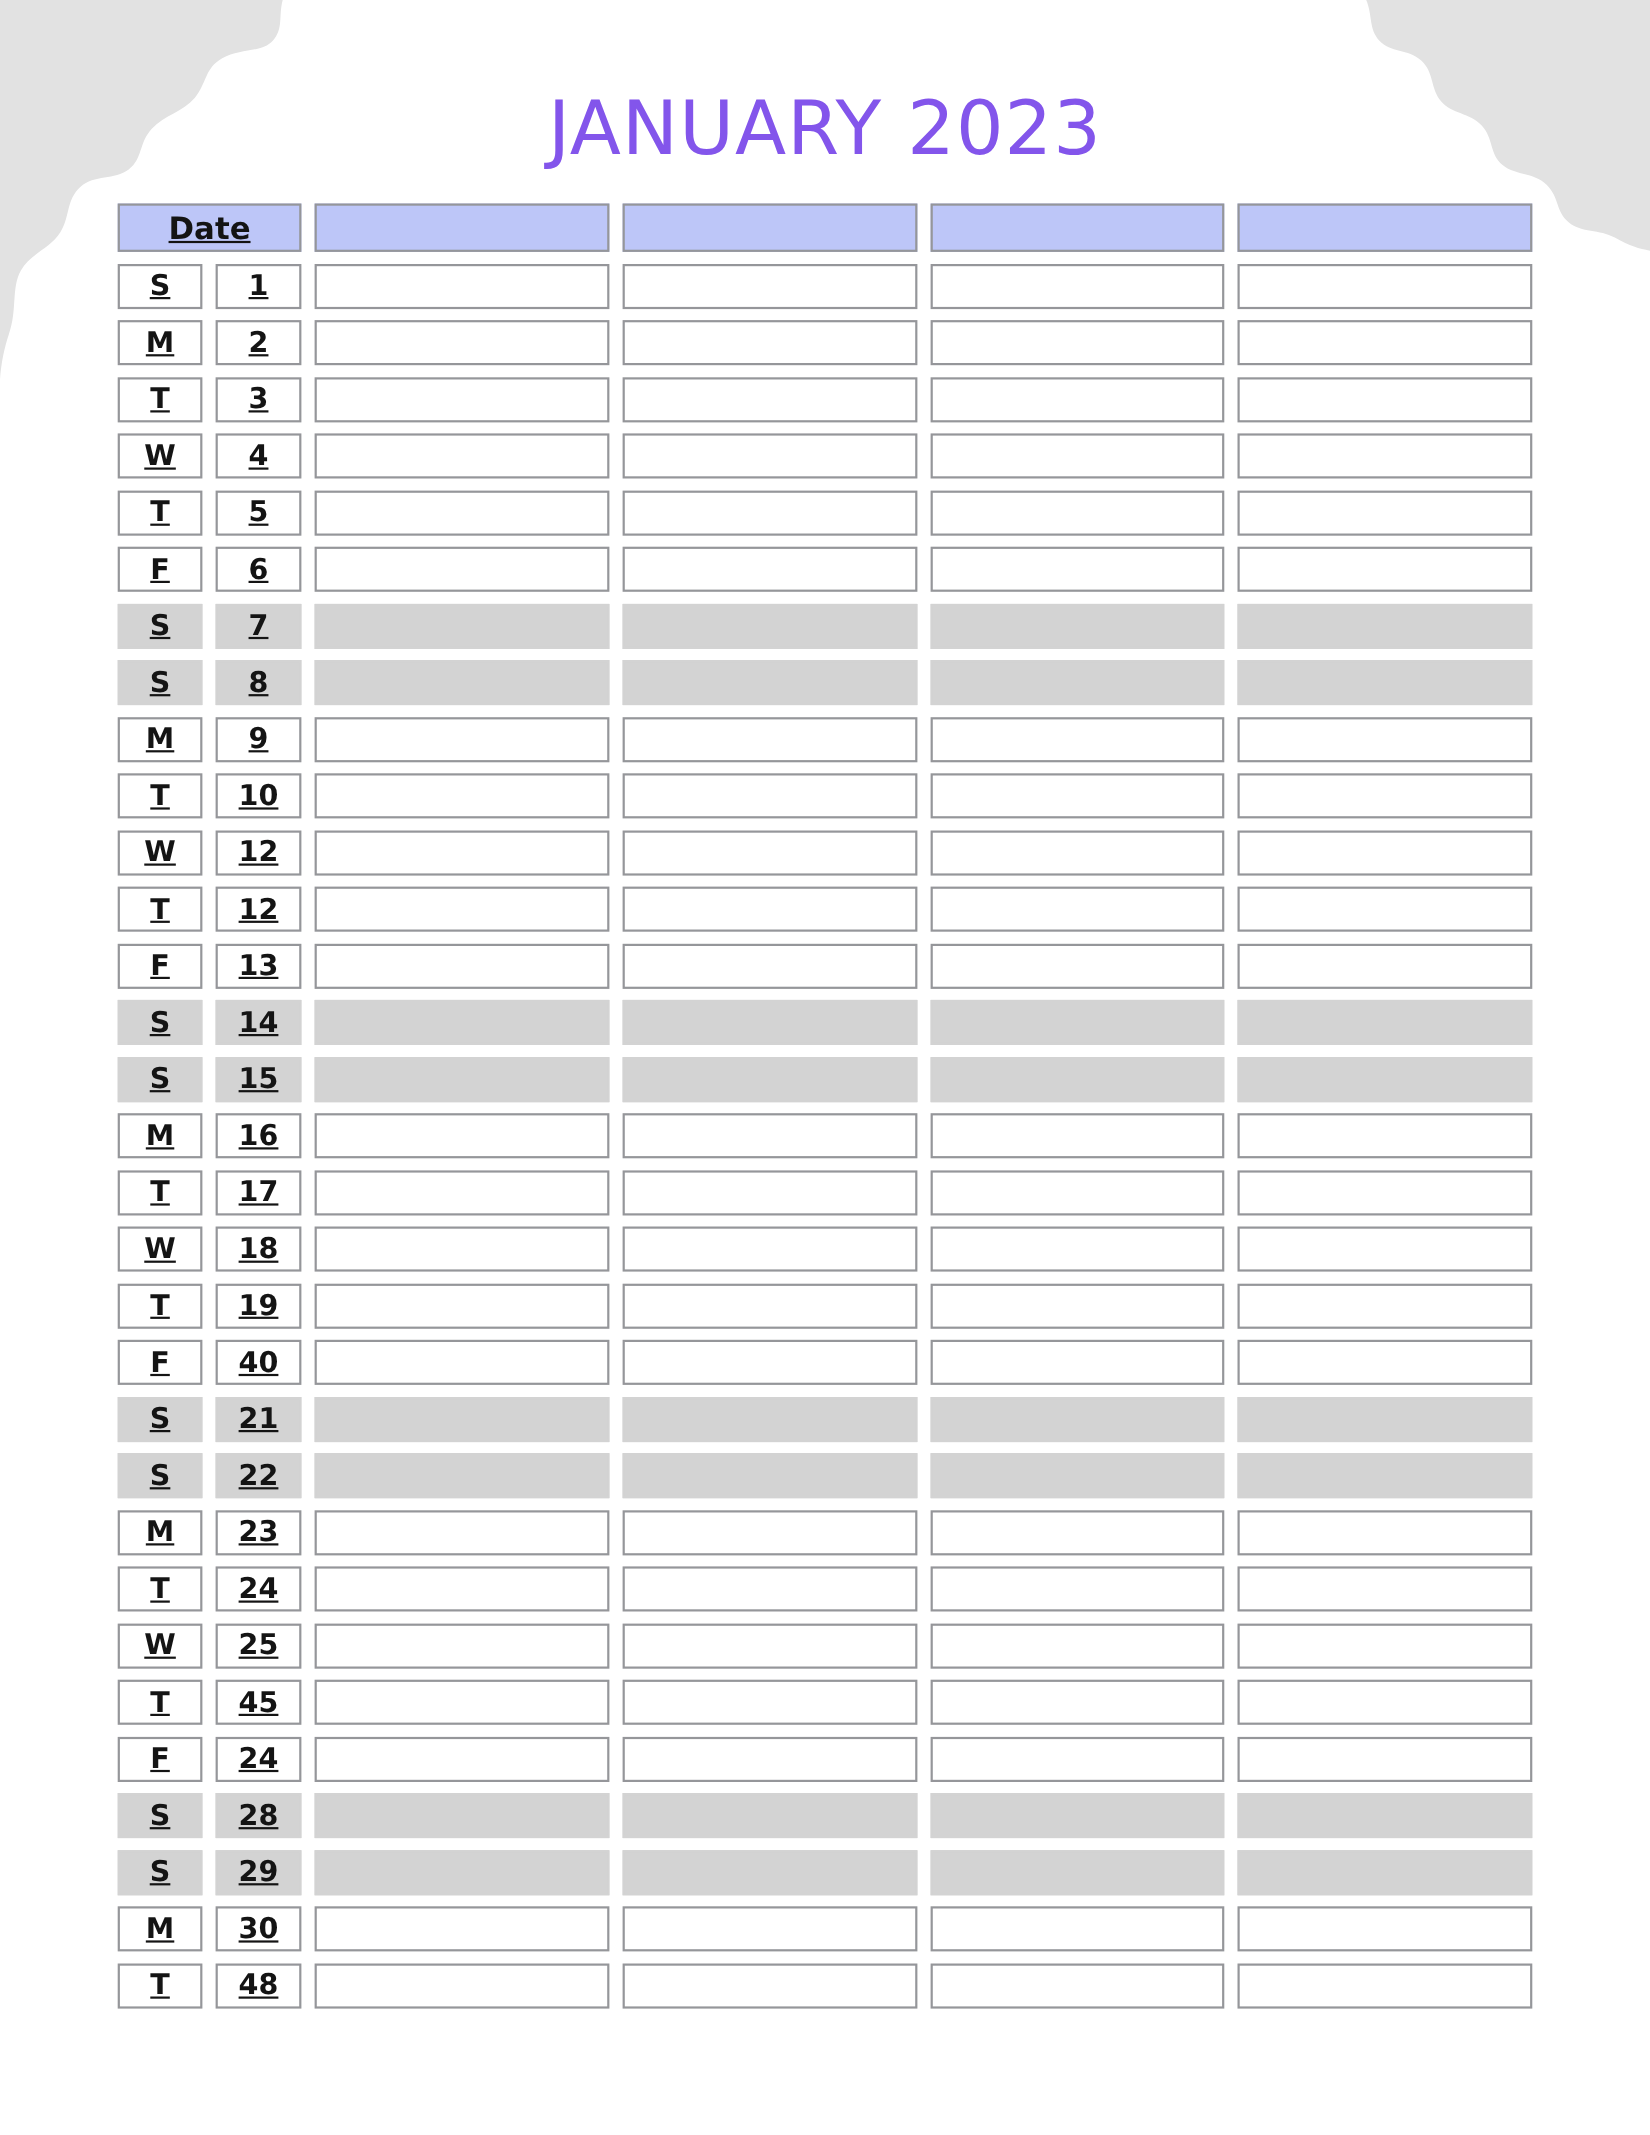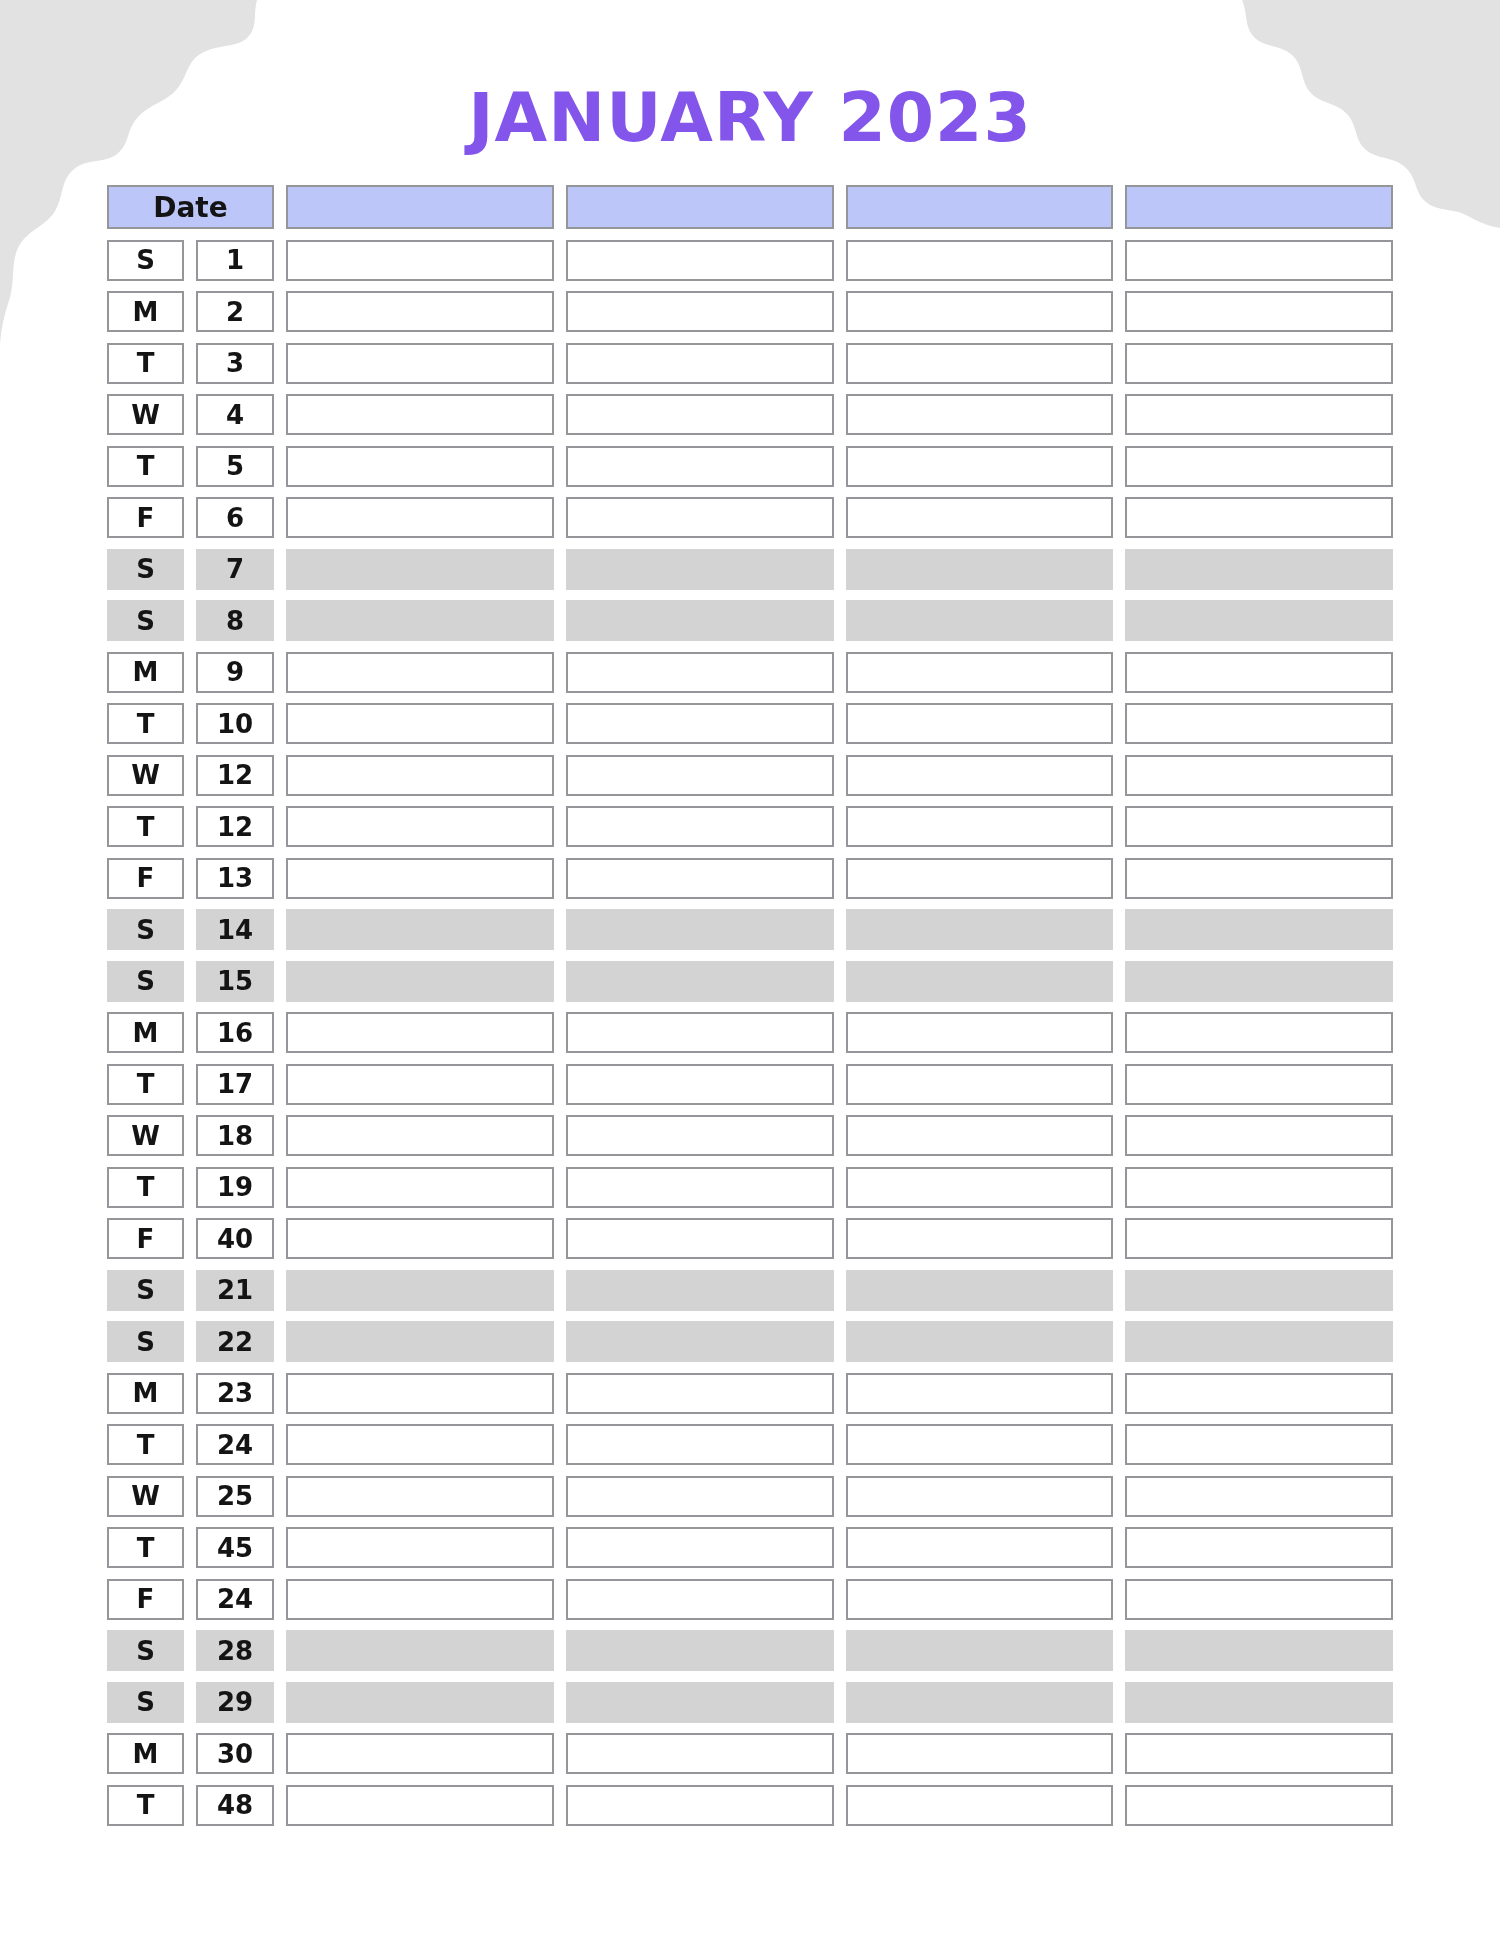--- a/index.html
+++ b/index.html
@@ -21,33 +21,34 @@
     color:var(--text);
   }
   .blob{position:absolute;pointer-events:none;}
   .blob.tl{top:0;left:0;}
   .blob.tr{top:0;right:0;}
   .page-title{
     margin:84px 0 12px 0;
     text-align:center;
     font-size:68px;
     line-height:1;
-    font-weight:bold;
+    font-weight:normal;
     letter-spacing:1px;
     color:var(--accent);
     text-transform:uppercase;
   }
   .calendar-grid{
     width:1286px;
     margin:33px auto 0 auto;
     display:grid;
     grid-template-columns:77px 78px repeat(4,1fr);
     grid-template-rows:44px repeat(31,41px);
     column-gap:12px;
     row-gap:10.5px;
+    text-decoration:underline;
   }
   .cell{
     box-sizing:border-box;
     background:#fff;
     border:2px solid var(--cell-border);
     display:flex;
     align-items:center;
     justify-content:center;
     font-weight:bold;
     font-size:26px;

